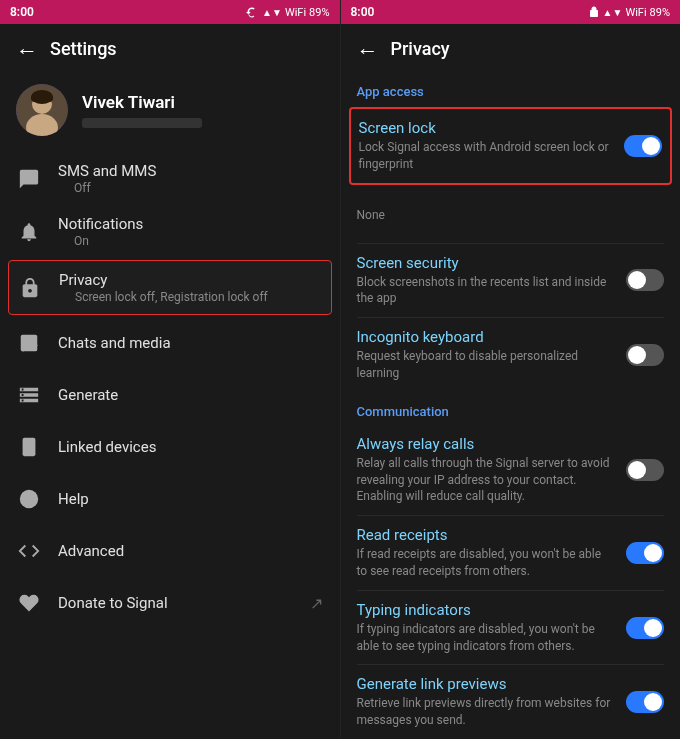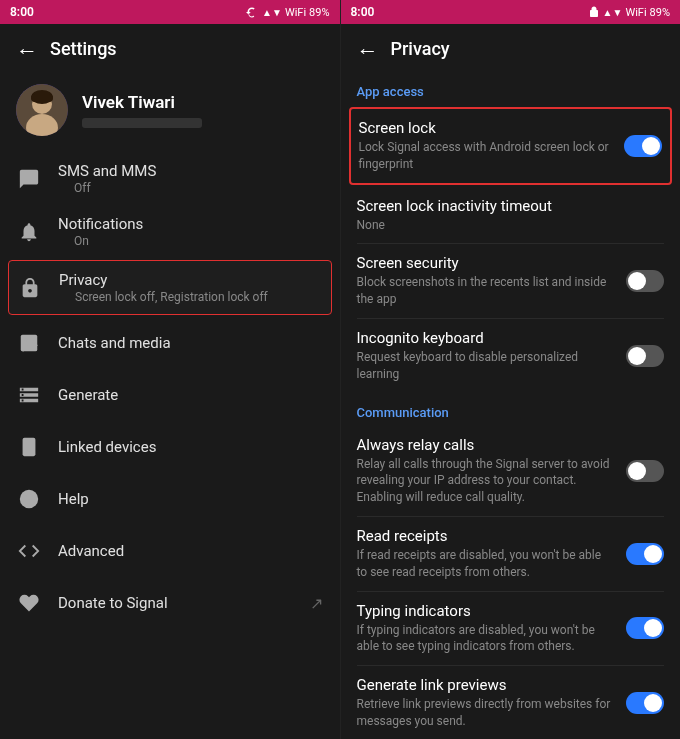--- a/index.html
+++ b/index.html
@@ -186,21 +186,21 @@
       border-radius: 4px;
       margin: 2px 8px;
       padding: 10px 8px;
       background: #1a1a1a;
     }
     .privacy-item-text {
       flex: 1;
     }
     .privacy-item-title {
       font-size: 15px;
-      color: #ffffff;
+      color: #7dd3fc;
       font-weight: 400;
     }
     .privacy-item-subtitle {
       font-size: 12px;
       color: #888;
       margin-top: 2px;
       line-height: 1.4;
     }
 
     
@@ -429,21 +429,20 @@
         <div class="privacy-item-title">Screen lock</div>
         <div class="privacy-item-subtitle">Lock Signal access with Android screen lock or fingerprint</div>
       </div>
       <div class="toggle on">
         <div class="toggle-thumb"></div>
       </div>
     </div>
 
     <div class="privacy-item">
       <div class="privacy-item-text">
-        <div class="privacy-item-title">Screen lock inactivity timeout</div>
         <div class="privacy-item-subtitle">None</div>
       </div>
     </div>
 
     <div class="separator"></div>
 
     <div class="privacy-item">
       <div class="privacy-item-text">
         <div class="privacy-item-title">Screen security</div>
         <div class="privacy-item-subtitle">Block screenshots in the recents list and inside the app</div>

